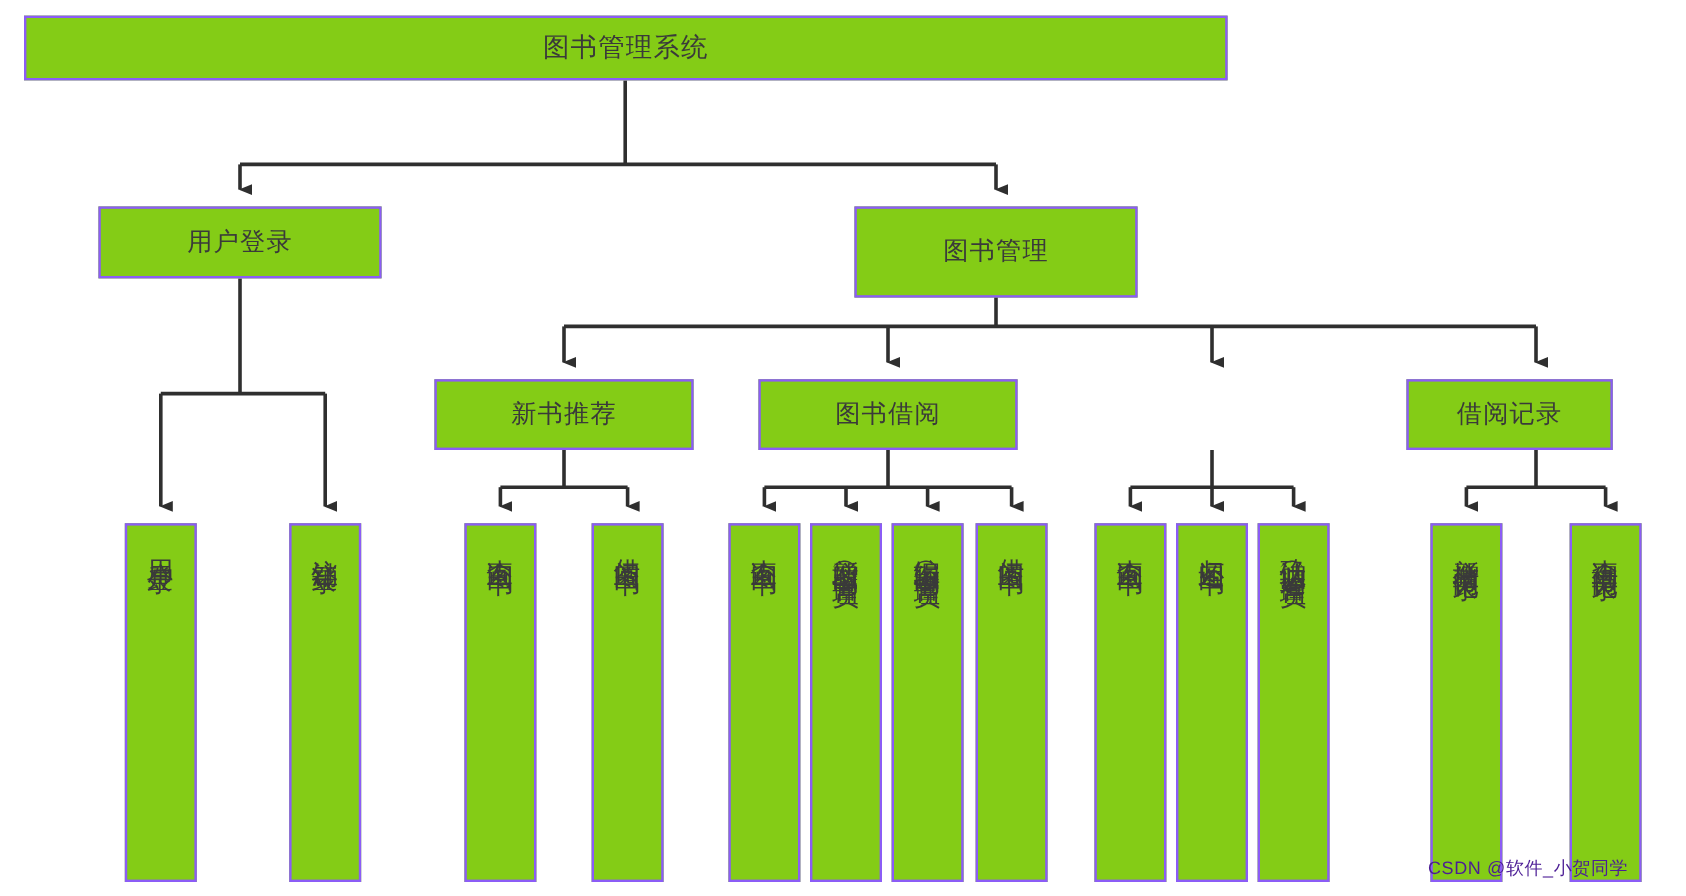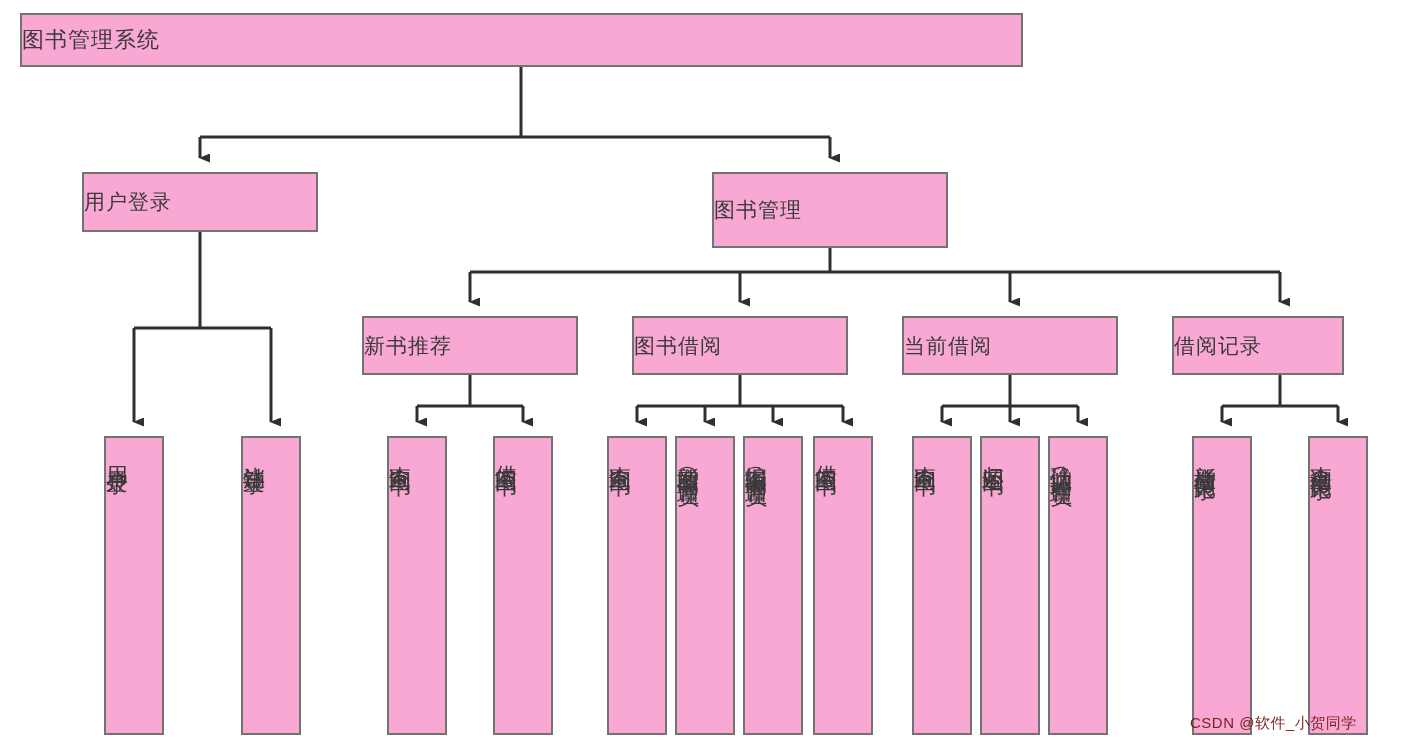--- a/index.html
+++ b/index.html
@@ -8,24 +8,25 @@
     background:#ffffff;
     font-family:"Liberation Sans","DejaVu Sans",sans-serif;
     overflow:hidden;
   }
   #diagram{position:relative;width:1405px;height:747px;}
   #edges{position:absolute;left:0;top:0;width:1405px;height:747px;}
 
   .node{
     position:absolute;
     box-sizing:border-box;
-    background:#f9a8d4;
-    border:2px solid #737373;
+    background:#84cc16;
+    border:2px solid #8b5cf6;
     display:flex;
     align-items:center;
+    justify-content:center;
     color:#3a3a3a;
   }
   .node .lbl{
     display:block;
     text-align:center;
     white-space:nowrap;
     letter-spacing:1px;
   }
   .node.horizontal .lbl{
     font-size:21px;
@@ -42,21 +43,21 @@
     font-size:22px;
     line-height:1.05;
     letter-spacing:3px;
     white-space:nowrap;
   }
   .watermark{
     position:absolute;
     left:1190px;
     top:714px;
     font-size:15px;
-    color:#7f1d1d;
+    color:#4c1d95;
     white-space:nowrap;
     letter-spacing:0.5px;
     font-family:"Liberation Sans","DejaVu Sans",sans-serif;
   }
 </style>
 </head>
 <body>
 
 <div id="diagram">
 
@@ -120,23 +121,20 @@
   <div class="node horizontal" style="left:712px;top:172px;width:236px;height:76px;">
     <span class="lbl">图书管理</span>
   </div>
 
   <div class="node horizontal" style="left:362px;top:316px;width:216px;height:59px;">
     <span class="lbl">新书推荐</span>
   </div>
   <div class="node horizontal" style="left:632px;top:316px;width:216px;height:59px;">
     <span class="lbl">图书借阅</span>
   </div>
-  <div class="node horizontal" style="left:902px;top:316px;width:216px;height:59px;">
-    <span class="lbl">当前借阅</span>
-  </div>
   <div class="node horizontal" style="left:1172px;top:316px;width:172px;height:59px;">
     <span class="lbl">借阅记录</span>
   </div>
 
   <div class="node vertical" style="left:104px;top:436px;width:60px;height:299px;">
     <span class="lbl">用户登录</span>
   </div>
   <div class="node vertical" style="left:241px;top:436px;width:60px;height:299px;">
     <span class="lbl">注销登录</span>
   </div>

